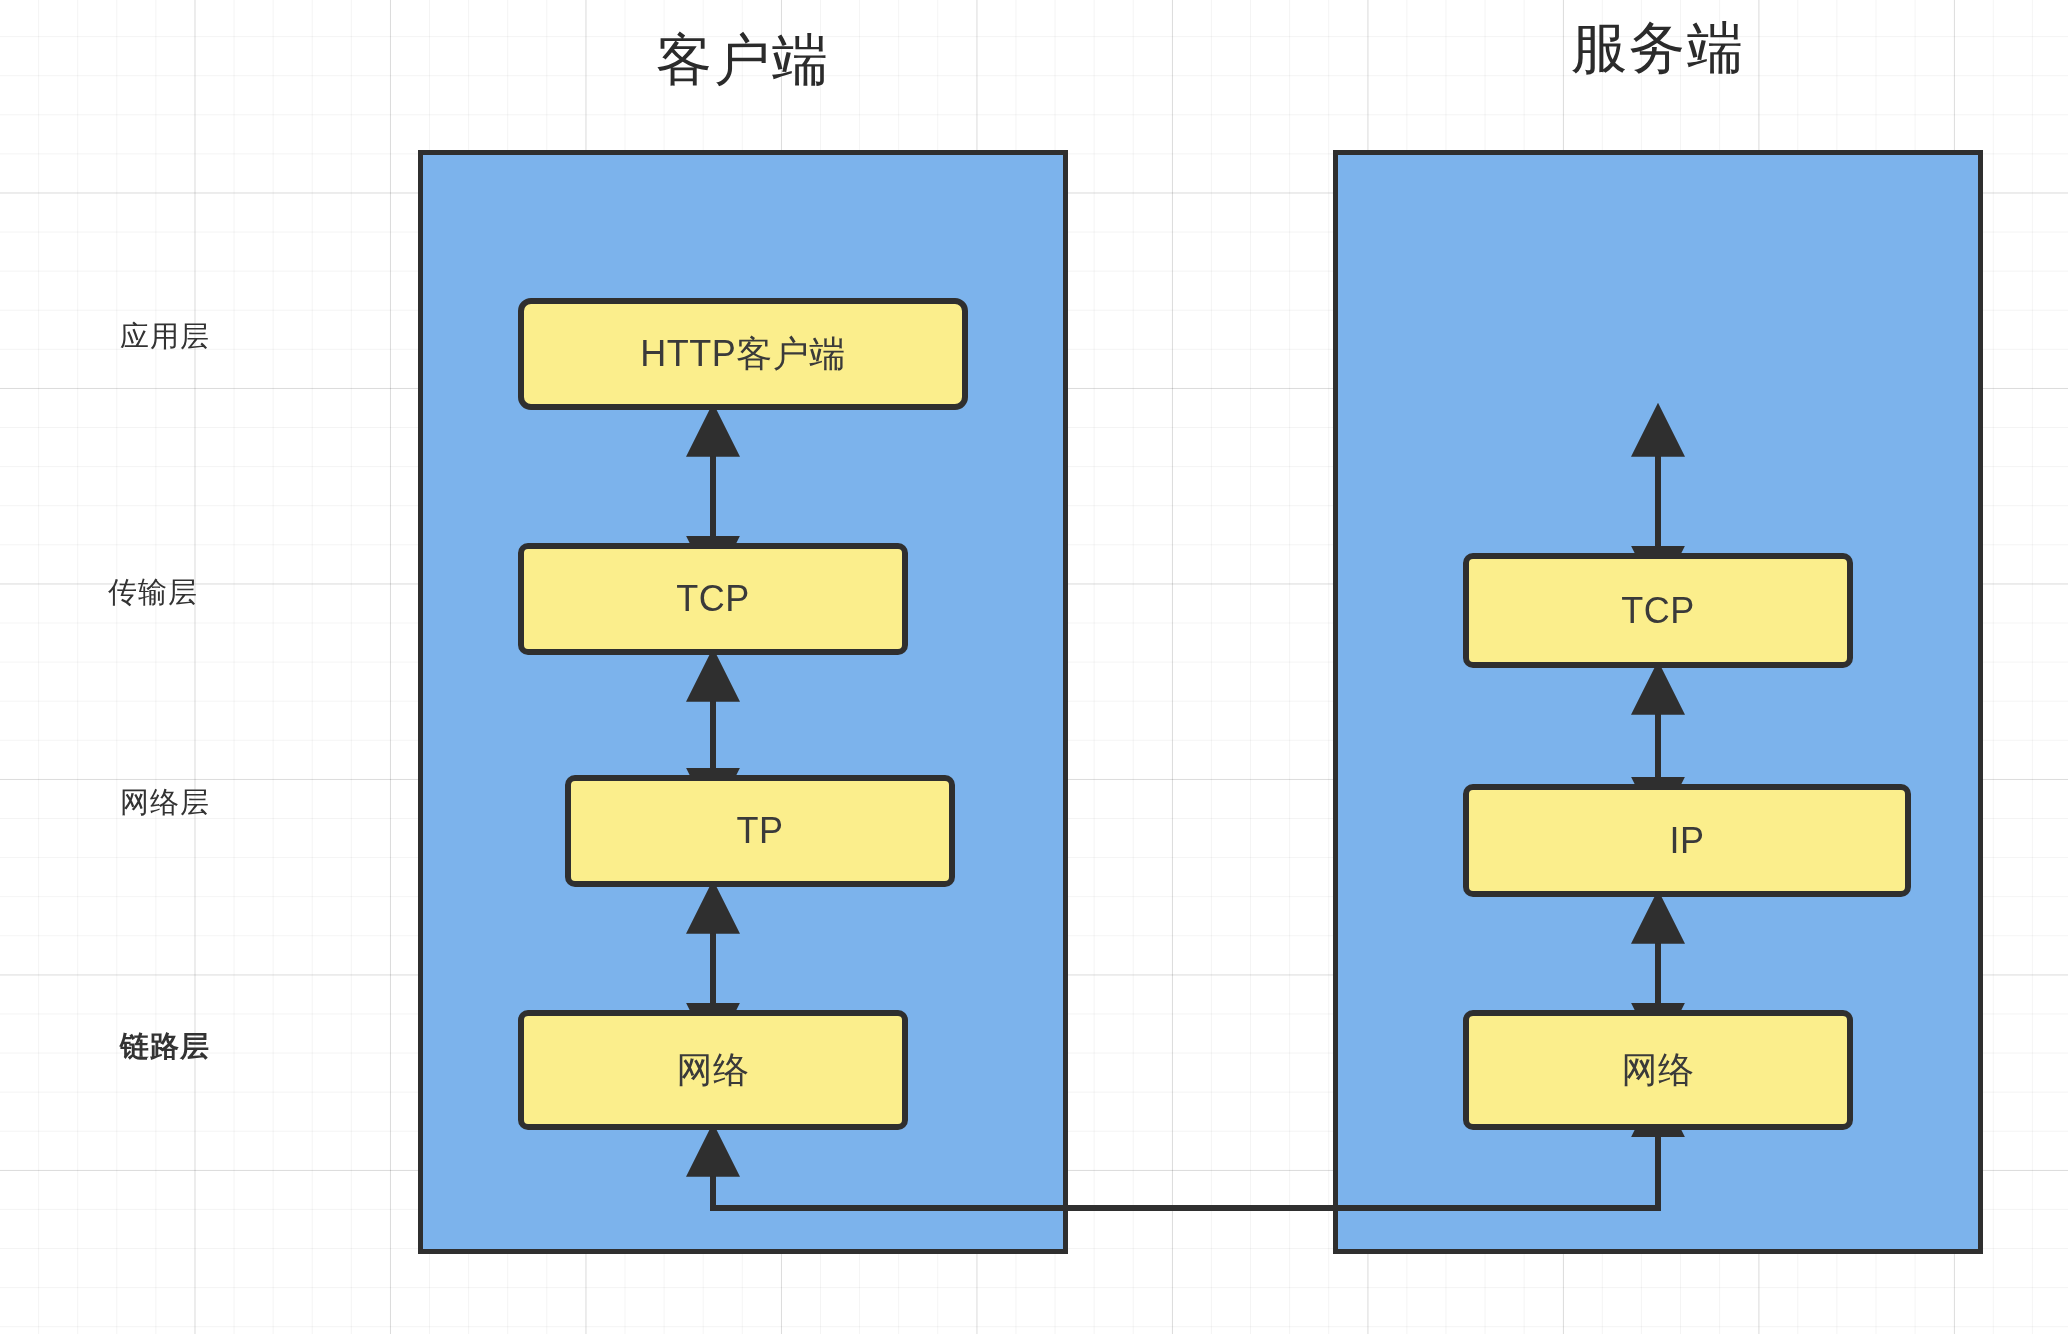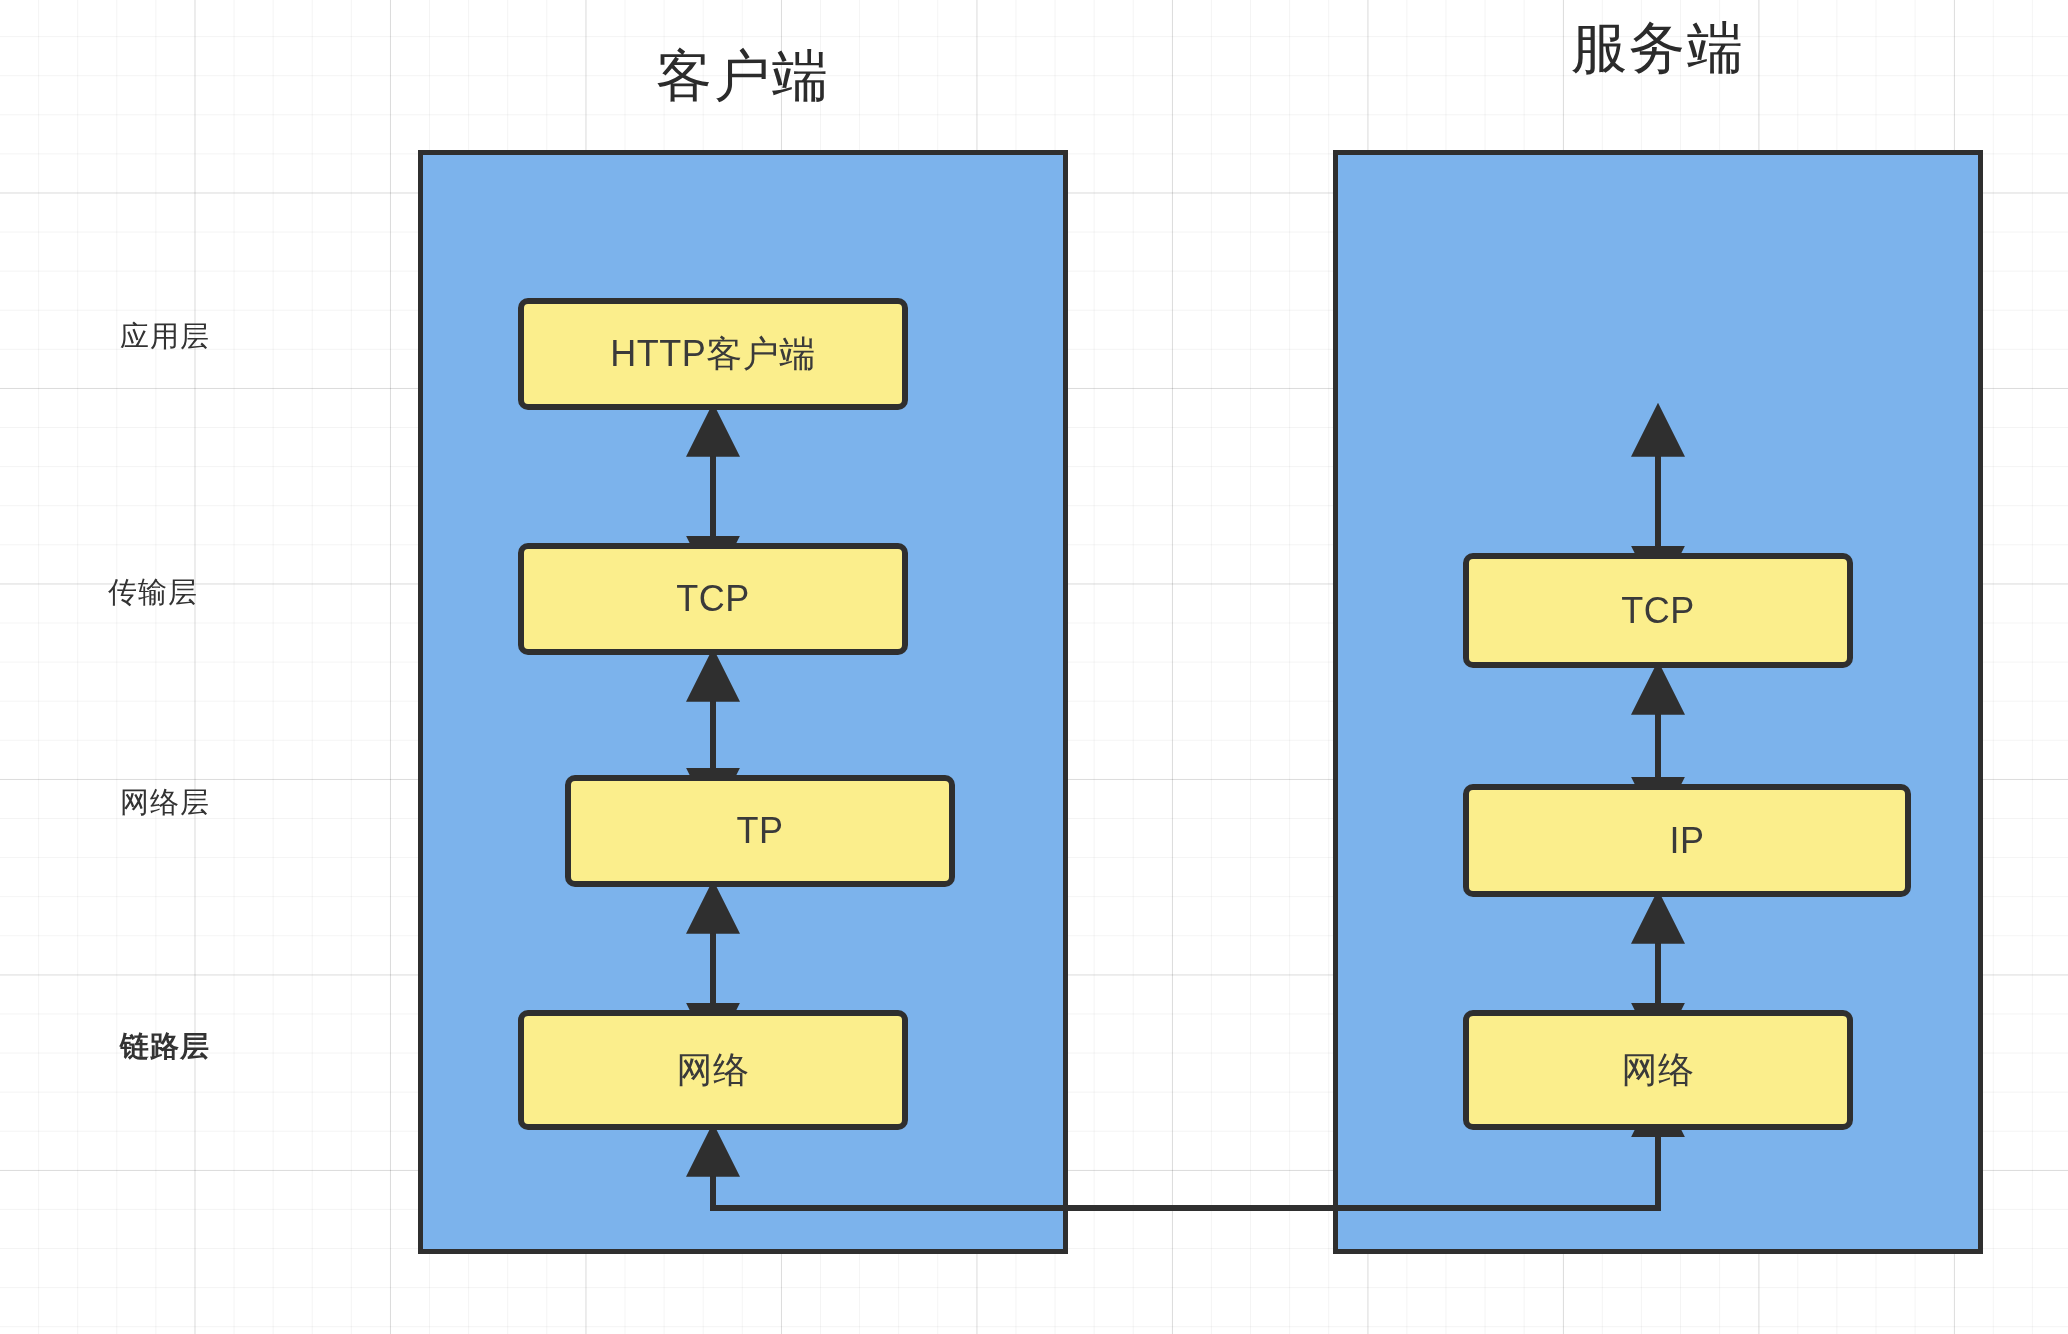--- a/index.html
+++ b/index.html
@@ -85,21 +85,21 @@
     height: 1334px;
     pointer-events: none;
     overflow: visible;
   }
 </style>
 </head>
 <body>
 
 <div id="canvas">
 
-  <div class="col-title" style="left:418px; top:48px; width:650px;">客户端</div>
+  <div class="col-title" style="left:418px; top:32px; width:650px;">客户端</div>
 
   <div class="col-title" style="left:1333px; top:20px; width:650px;">服务端</div>
 
   <div class="row-label" style="left:80px; top:322px;">应用层</div>
 
   <div class="row-label" style="left:68px; top:578px;">传输层</div>
 
   <div class="row-label" style="left:80px; top:788px;">网络层</div>
 
   <div class="row-label" style="left:80px; top:1032px;font-weight:bold;">链路层</div>
@@ -126,21 +126,21 @@
 
     <line x1="1658" y1="410" x2="1658" y2="553" stroke="#2f2f2f" stroke-width="6" marker-start="url(#arrTail)" marker-end="url(#arrHead)"></line>
 
     <line x1="1658" y1="668" x2="1658" y2="784" stroke="#2f2f2f" stroke-width="6" marker-start="url(#arrTail)" marker-end="url(#arrHead)"></line>
 
     <line x1="1658" y1="897" x2="1658" y2="1010" stroke="#2f2f2f" stroke-width="6" marker-start="url(#arrTail)" marker-end="url(#arrHead)"></line>
 
     <path d="M 713 1130 L 713 1208 L 1658 1208 L 1658 1130" fill="none" stroke="#2f2f2f" stroke-width="6" marker-start="url(#arrTail)" marker-end="url(#arrHead)"></path>
   </svg>
 
-  <div class="node" style="left:518px; top:298px; width:390px; height:112px;">HTTP客户端</div>
+  <div class="node" style="left:518px; top:298px; width:450px; height:112px;border-radius:13px;">HTTP客户端</div>
 
   <div class="node" style="left:518px; top:543px; width:390px; height:112px;">TCP</div>
 
   <div class="node" style="left:518px; top:775px; width:390px; height:112px;margin-left:47px;">TP</div>
 
   <div class="node" style="left:518px; top:1010px; width:390px; height:120px;">网络</div>
 
 
   <div class="node" style="left:1463px; top:553px; width:390px; height:115px;">TCP</div>
 

